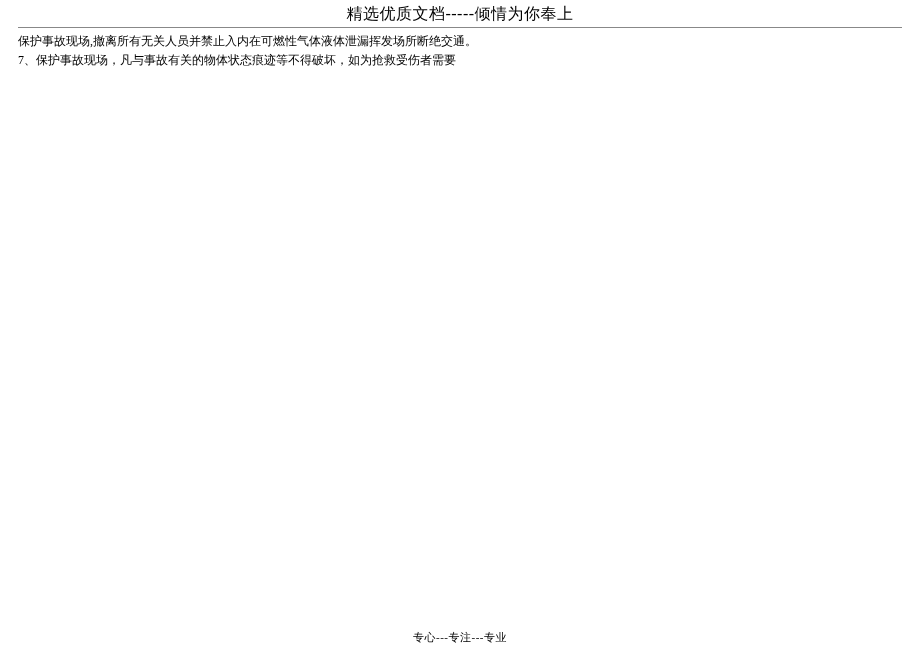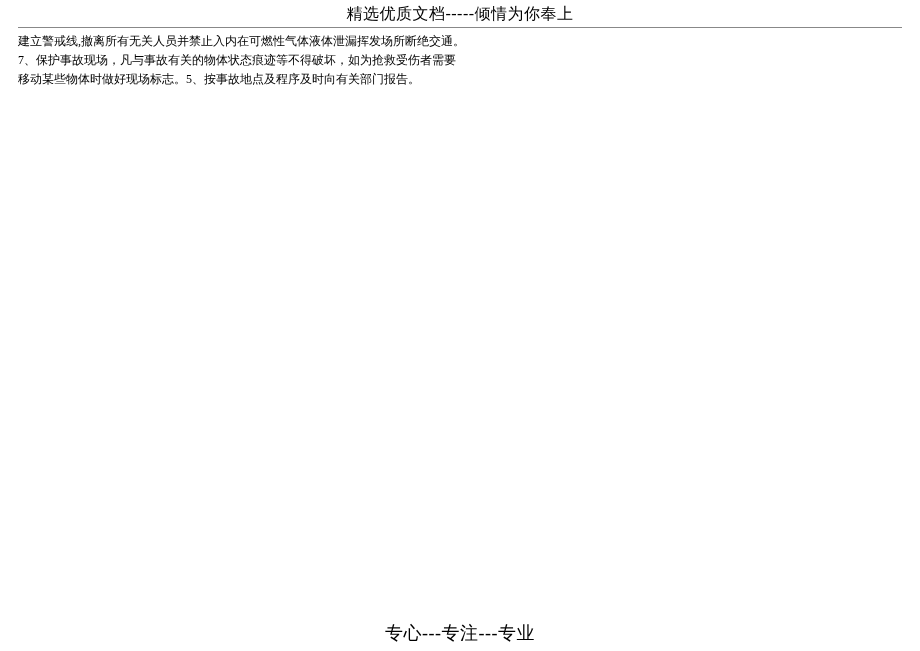--- a/index.html
+++ b/index.html
@@ -36,34 +36,33 @@
     }
     .content p {
       margin: 0;
     }
     .page-footer {
       position: absolute;
       bottom: 6px;
       left: 0;
       right: 0;
       text-align: center;
-      font-size: 18px;
+      font-size: 11px;
       color: #000000;
       letter-spacing: 0.5px;
     }
   </style>
 </head>
 <body>
 
 <div class="page-header">
   <span>精选优质文档-----倾情为你奉上</span>
 </div>
 <hr class="header-rule">
 
 <div class="content">
-  <p>建立警戒线,撤离所有无关人员并禁止入内在可燃性气体液体泄漏挥发场所断绝交通。</p>
+  <p>保护事故现场,撤离所有无关人员并禁止入内在可燃性气体液体泄漏挥发场所断绝交通。</p>
   <p>7、保护事故现场，凡与事故有关的物体状态痕迹等不得破坏，如为抢救受伤者需要</p>
-  <p>移动某些物体时做好现场标志。5、按事故地点及程序及时向有关部门报告。</p>
 </div>
 
 <div class="page-footer">
   <span>专心---专注---专业</span>
 </div>
 
 </body></html>

